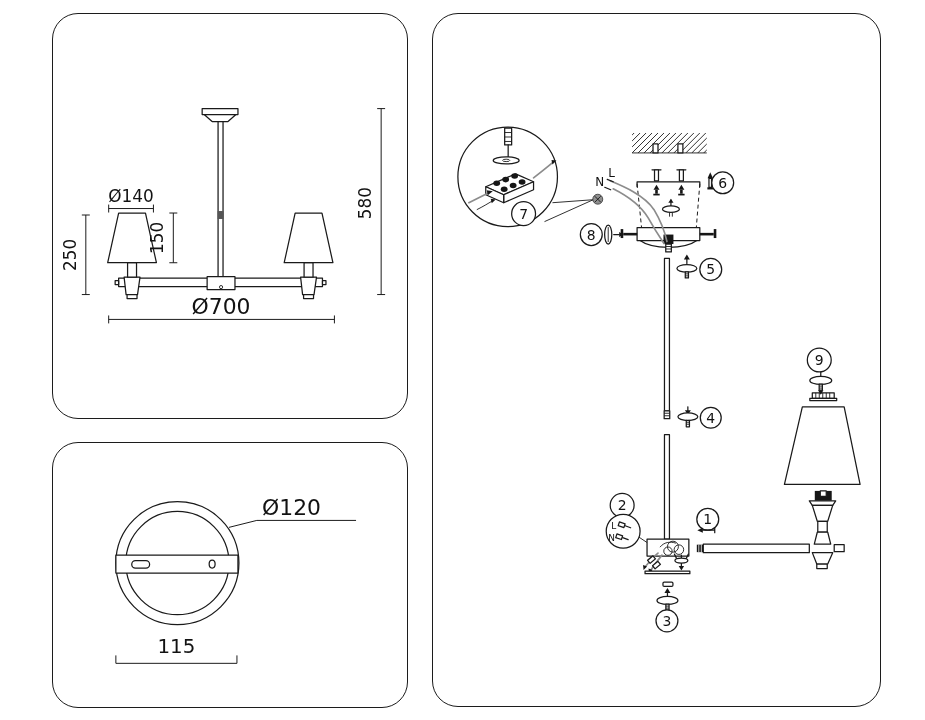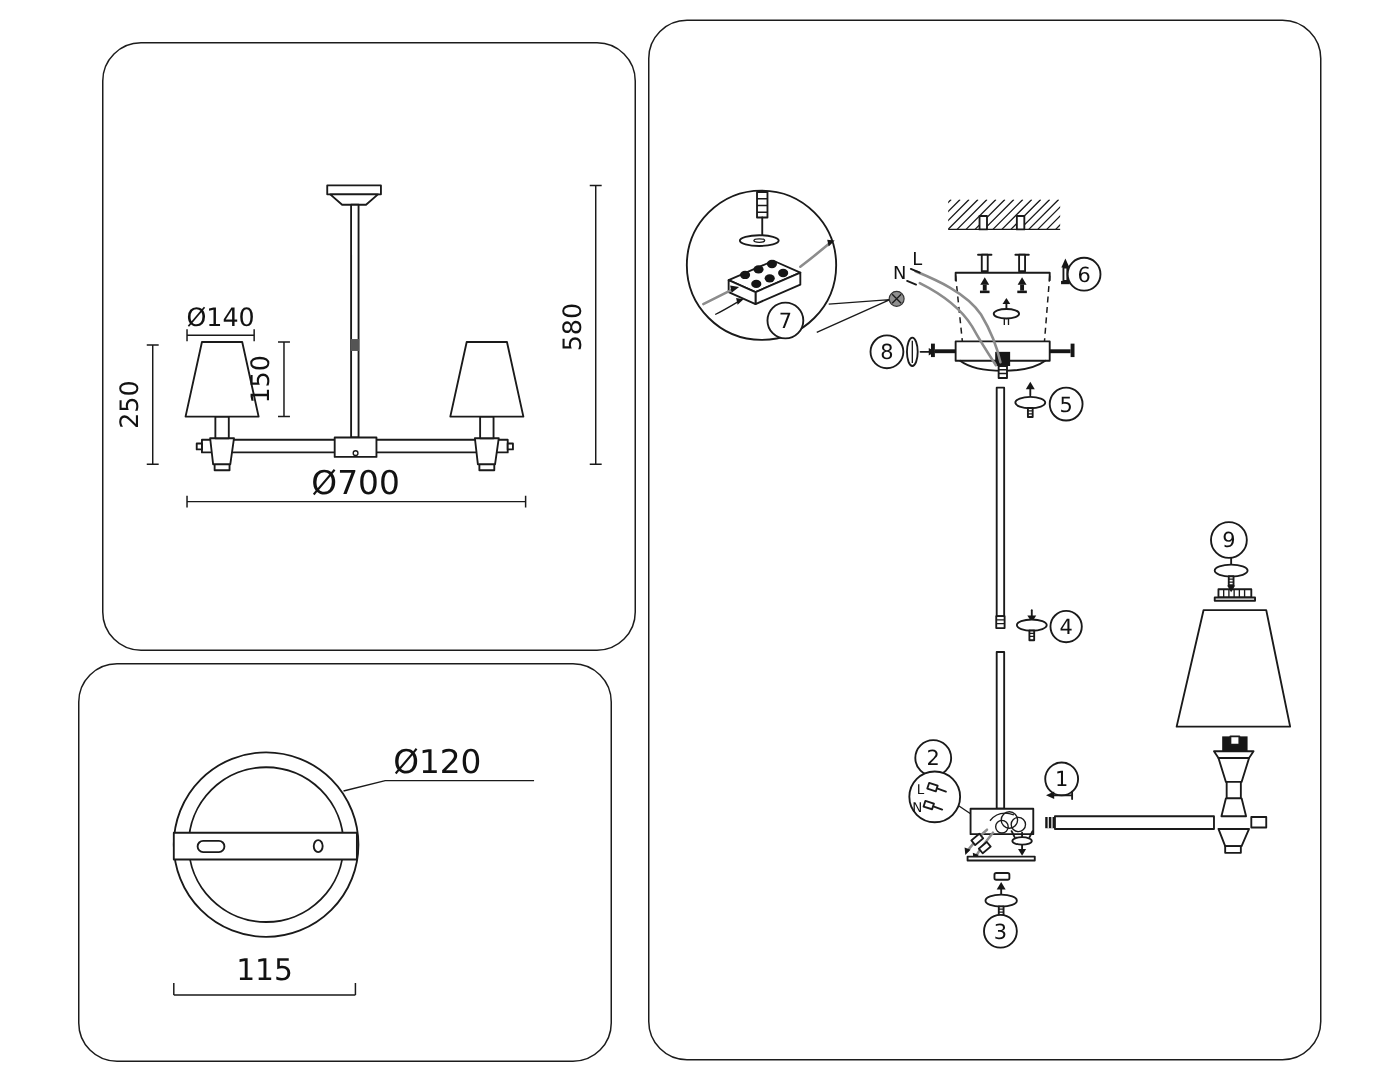--- a/index.html
+++ b/index.html
@@ -1,20 +1,20 @@
 <!DOCTYPE html>
 <html><head>
 <meta charset="utf-8">
 <style>
   html,body{margin:0;padding:0;background:#ffffff;}
   .stage{position:relative;width:925px;height:720px;background:#ffffff;overflow:hidden;
          font-family:"DejaVu Sans","Liberation Sans",sans-serif;}
   .panel{position:absolute;background:#ffffff;border:1.6px solid #1c1c1c;border-radius:26px;box-sizing:border-box;}
   .panel svg{position:absolute;left:0;top:0;width:100%;height:100%;}
-  #panel-side{left:68px;top:13px;width:356px;height:406px;margin-top:15px;}
+  #panel-side{left:52px;top:13px;width:356px;height:406px;}
   #panel-ceiling{left:52px;top:442px;width:356px;height:266px;}
   #panel-assembly{left:432px;top:13px;width:449px;height:694px;}
   
   .s{stroke:#1a1a1a;stroke-width:1.25;fill:none;stroke-linecap:round;stroke-linejoin:round;}
   .sw{stroke:#1a1a1a;stroke-width:1.25;fill:#ffffff;stroke-linejoin:round;}
   .thin{stroke:#1a1a1a;stroke-width:0.9;fill:none;}
   .dim{stroke:#1a1a1a;stroke-width:1;fill:none;}
   .blk{fill:#161616;stroke:none;}
   .gry{fill:#8f8f8f;stroke:#333;stroke-width:0.8;}
   .wire{stroke:#8c8c8c;stroke-width:1.7;fill:none;stroke-linecap:round;}

